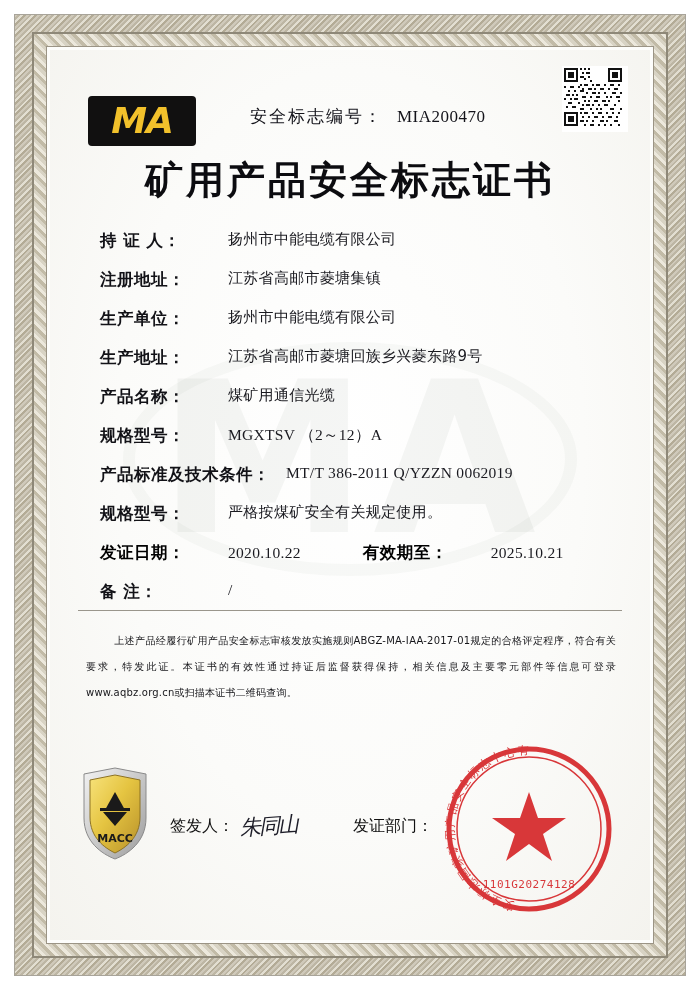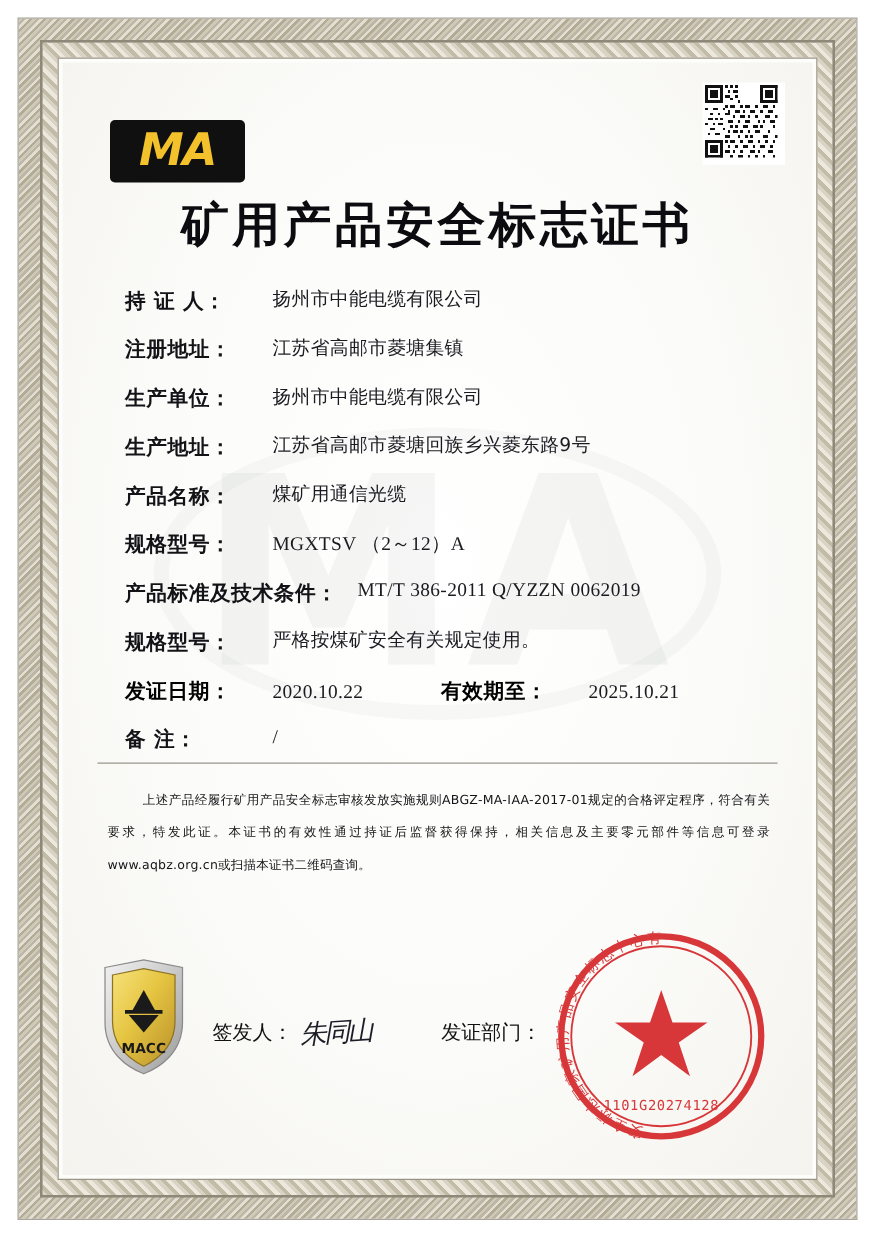--- a/index.html
+++ b/index.html
@@ -166,20 +166,21 @@
     font-weight: 600;
     white-space: nowrap;
     font-size: 16.5px;
     letter-spacing: 0.5px;
   }
   .field-label.w-fixed { width: 118px; }
   .field-value {
     font-family: "DejaVu Sans", sans-serif;
     font-size: 15px;
     color: #1a1a20;
+    margin-left: 10px;
     letter-spacing: 0.3px;
   }
   .field-value.serif {
     font-family: Liberation Serif, serif;
     font-size: 15.5px;
   }
   .field-row.wide .field-label { width: auto; }
   .field-row.wide .field-value { margin-left: 16px; }
 
   .date-row {
@@ -271,20 +272,23 @@
 
   <div class="paper">
 
     <div class="watermark-ring"></div>
     <div class="watermark">MA</div>
 
     <div class="ma-logo">
       <span class="ma-text">MA</span>
     </div>
 
+    <div class="cert-no">
+      <span class="label">安全标志编号：</span><span class="value">MIA200470</span>
+    </div>
 
     <div class="qr">
       <svg width="58" height="58" viewBox="0 0 29 29" shape-rendering="crispEdges">
         <rect width="29" height="29" fill="#ffffff"></rect>
         <g fill="#111111">
           <rect x="0" y="0" width="7" height="1"></rect>
             <rect x="0" y="6" width="7" height="1"></rect>
           <rect x="0" y="0" width="1" height="7"></rect>
             <rect x="6" y="0" width="1" height="7"></rect>
           <rect x="2" y="2" width="3" height="3"></rect>

